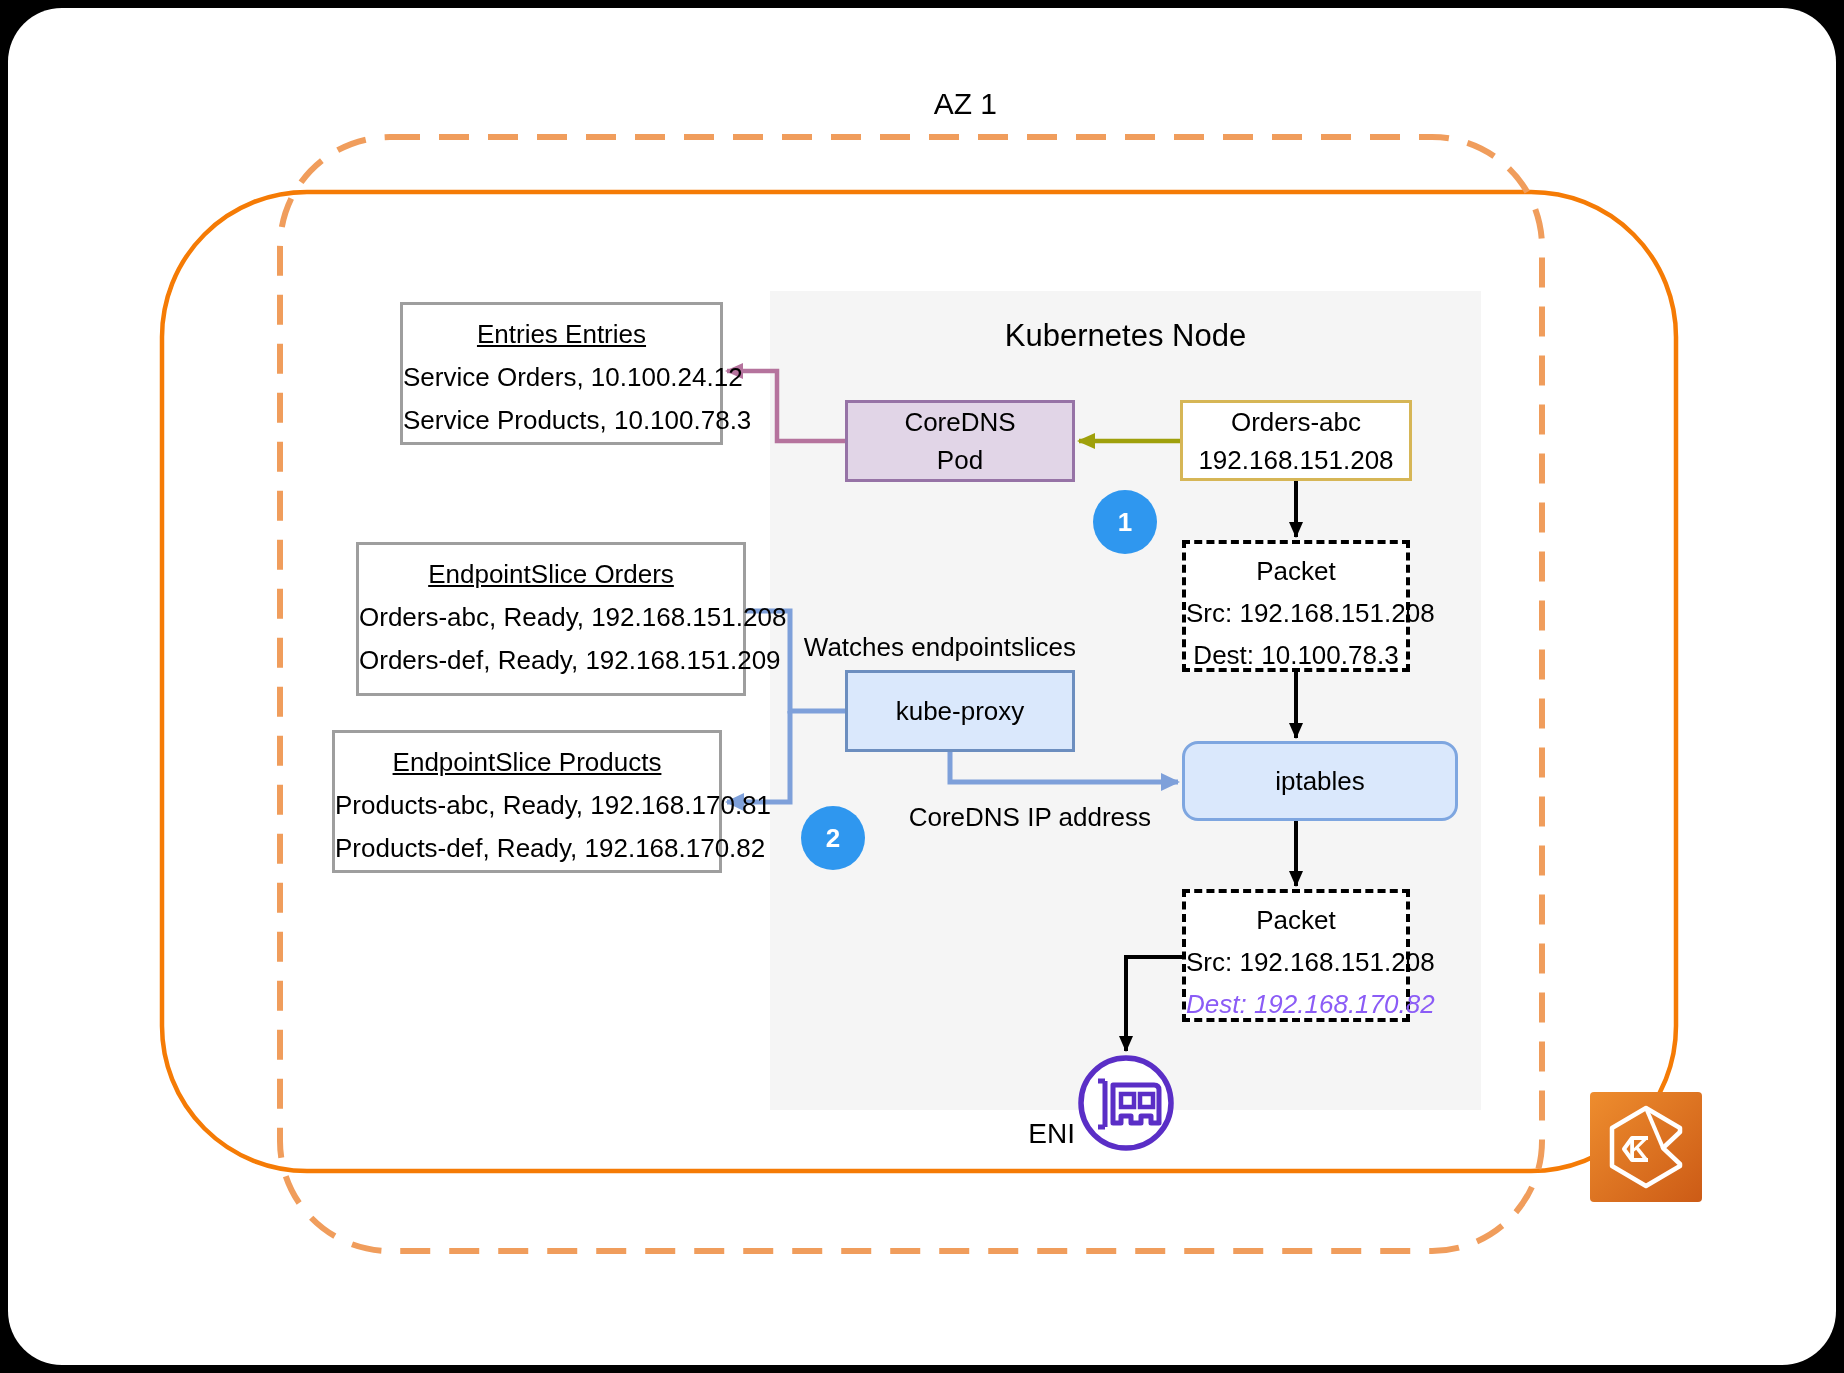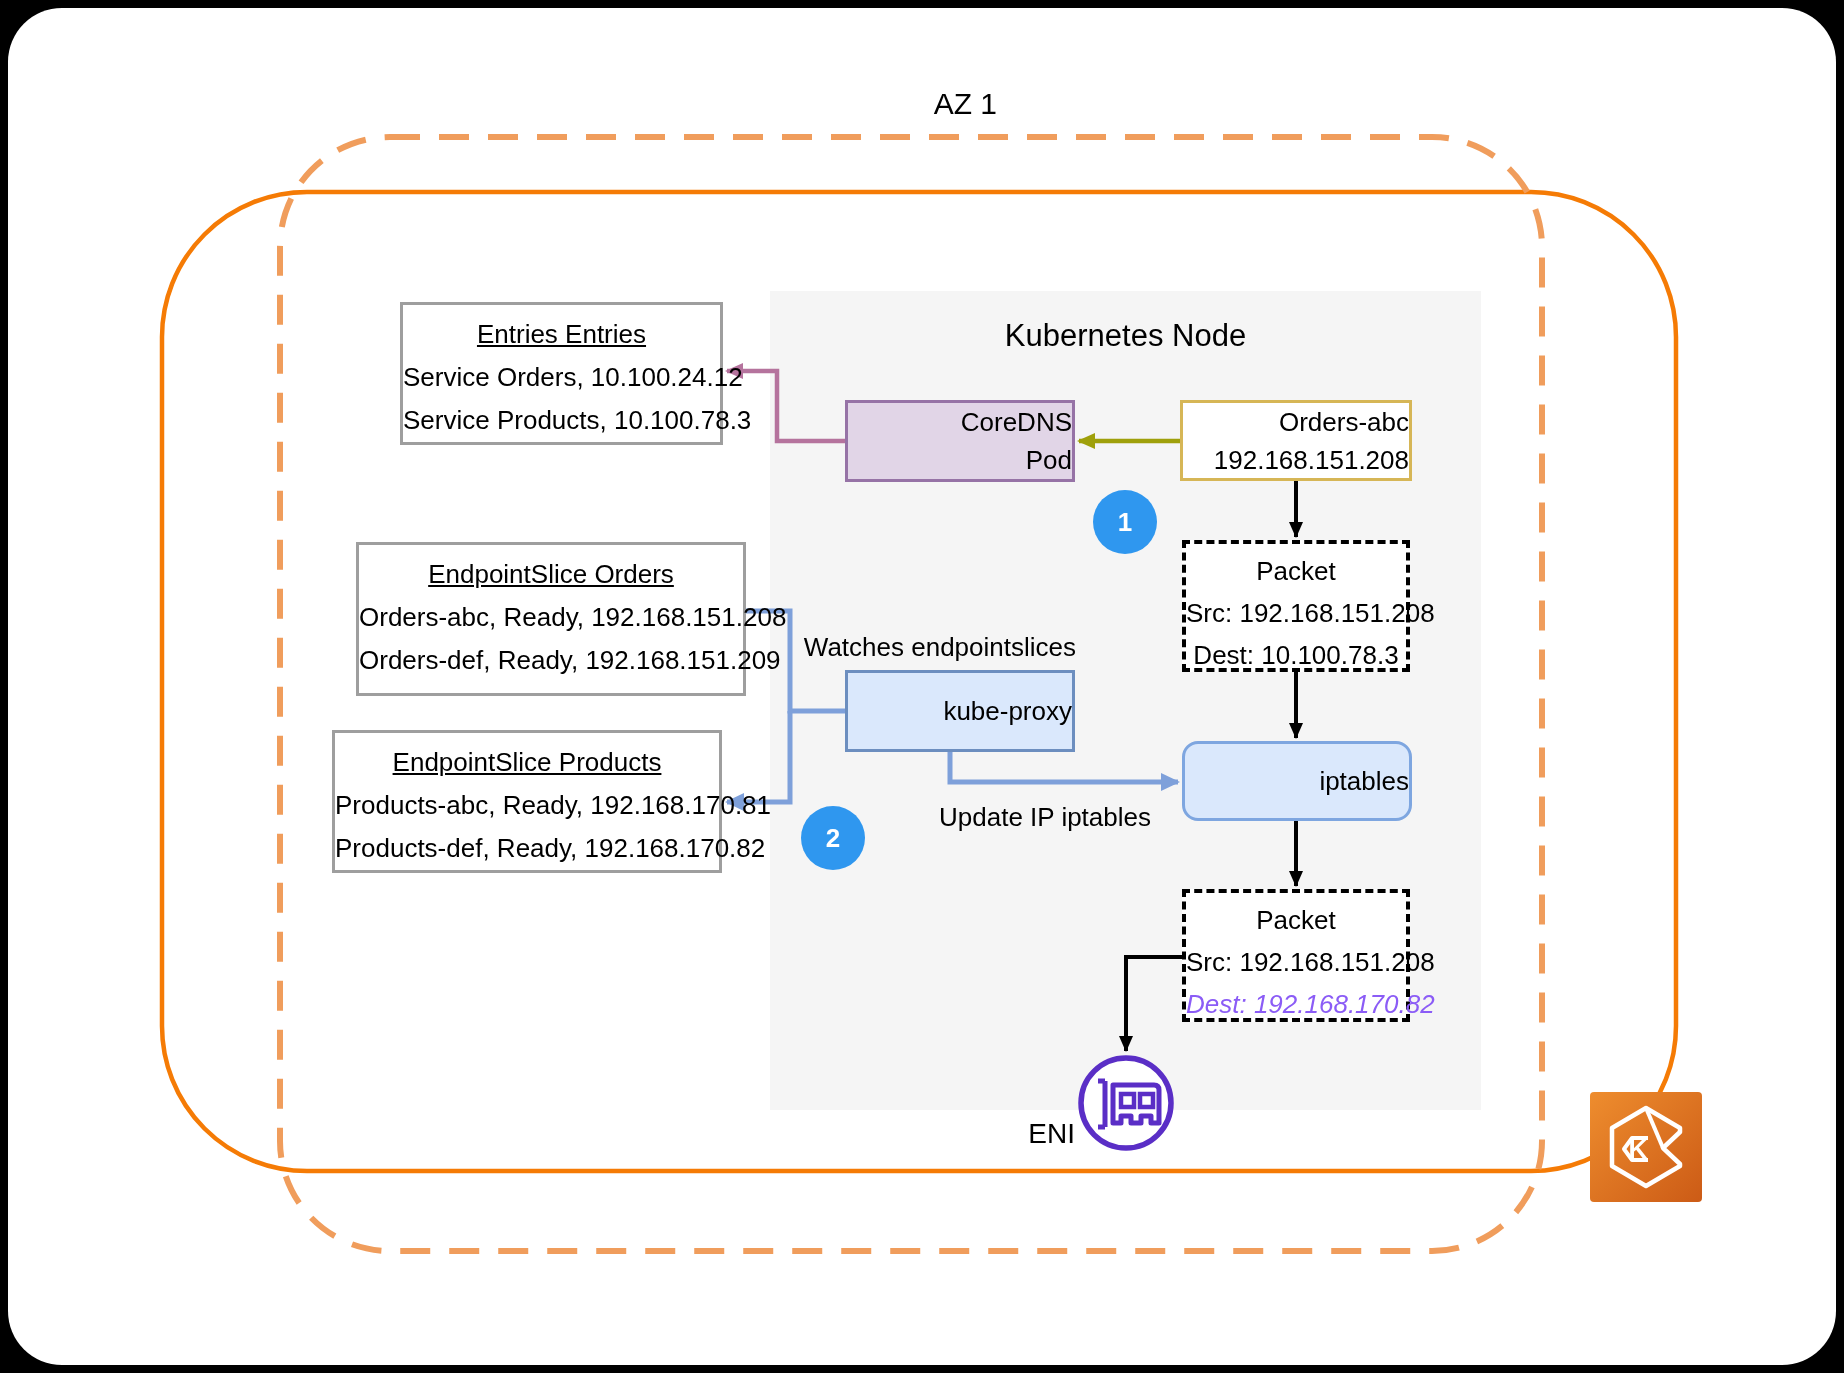--- a/index.html
+++ b/index.html
@@ -6,21 +6,21 @@
   #stage{position:relative;width:1844px;height:1373px;background:#000;overflow:hidden;
          font-family:"Liberation Sans","DejaVu Sans",sans-serif;color:#000;}
   #canvas{position:absolute;left:8px;top:8px;right:8px;bottom:8px;background:#fff;border-radius:54px;}
   .abs{position:absolute;box-sizing:border-box;}
   #node-panel{left:770px;top:291px;width:711px;height:819px;background:#f5f5f5;}
   .node-title{left:770px;top:318px;width:711px;text-align:center;font-size:31px;}
   .plain-label{text-align:right;font-size:26px;}
   .gray-box{background:#fff;border:3px solid #9e9e9e;text-align:center;font-size:26px;padding-top:8px;}
   .gray-box .bline{line-height:43px;white-space:nowrap;}
   .u{text-decoration:underline;}
-  .node-box{display:flex;flex-direction:column;align-items:flex-end;justify-content:center;
+  .node-box{display:flex;flex-direction:column;align-items:center;justify-content:center;
             text-align:center;font-size:26px;line-height:38px;}
   .pod{background:#e1d5e7;border:3px solid #9673a6;}
   .orders{background:#ffffff;border:3px solid #d6b656;}
   .proxy{background:#dae8fc;border:3px solid #6c8ebf;}
   .ipt{background:#dae8fc;border:3px solid #7ea6e0;border-radius:16px;}
   .packet{background:#fff;border:4px dashed #000;text-align:center;font-size:26px;padding-top:6px;}
   .packet .bline{line-height:42px;white-space:nowrap;}
   .dest-green{color:#8b5cf6;font-style:italic;}
   .badge{width:64px;height:64px;border-radius:50%;background:#2f97ef;color:#fff;
          display:flex;align-items:center;justify-content:center;font-size:26px;font-weight:bold;}
@@ -81,21 +81,21 @@
       <path d="M 56,16 L 90,36 L 90,40 L 73,56 L 90,72 L 90,74 L 56,94 L 22,74 L 22,36 Z" fill="none" stroke="#fff" stroke-width="4.5" stroke-linejoin="round"></path>
       <path d="M 56,16 L 73,56" fill="none" stroke="#fff" stroke-width="4"></path>
       <path d="M 58,46 H 42 L 34,57 L 42,68 H 58" fill="none" stroke="#fff" stroke-width="4" stroke-linejoin="round"></path>
       <text x="48" y="66" text-anchor="middle" font-size="26" font-weight="bold" fill="#fff" font-family="Liberation Sans, DejaVu Sans, sans-serif">K</text>
     </g>
   </svg>
 
   <div class="abs plain-label" style="left:737px;top:87px;width:260px;font-size:30px;">AZ 1</div>
   <div class="abs node-title">Kubernetes Node</div>
   <div class="abs plain-label" style="left:776px;top:632px;width:300px;">Watches endpointslices</div>
-  <div class="abs plain-label" style="left:851px;top:802px;width:300px;">Update IP iptables</div>
+  <div class="abs plain-label" style="left:851px;top:802px;width:300px;">CoreDNS IP address</div>
   <div class="abs plain-label" style="left:960px;top:1118px;width:115px;font-size:28px;text-align:right;">ENI</div>
 
   <div class="abs gray-box" style="left:400px;top:302px;width:323px;height:143px;">
     <div class="bline u">Entries Entries</div>
     <div class="bline">Service Orders, 10.100.24.12</div>
     <div class="bline">Service Products, 10.100.78.3</div>
   </div>
 
   <div class="abs node-box pod" style="left:845px;top:400px;width:230px;height:82px;">
     <div>CoreDNS</div>
@@ -126,21 +126,21 @@
   </div>
 
   <div class="abs gray-box" style="left:332px;top:730px;width:390px;height:143px;">
     <div class="bline u">EndpointSlice Products</div>
     <div class="bline">Products-abc, Ready, 192.168.170.81</div>
     <div class="bline">Products-def, Ready, 192.168.170.82</div>
   </div>
 
   <div class="abs badge" style="left:801px;top:806px;">2</div>
 
-  <div class="abs node-box ipt" style="left:1182px;top:741px;width:230px;height:80px;">
+  <div class="abs node-box ipt" style="left:1182px;top:741px;width:276px;height:80px;">
     <div>iptables</div>
   </div>
 
   <div class="abs packet" style="left:1182px;top:889px;width:228px;height:133px;">
     <div class="bline">Packet</div>
     <div class="bline">Src: 192.168.151.208</div>
     <div class="bline dest-green">Dest: 192.168.170.82</div>
   </div>
 </div>
 

